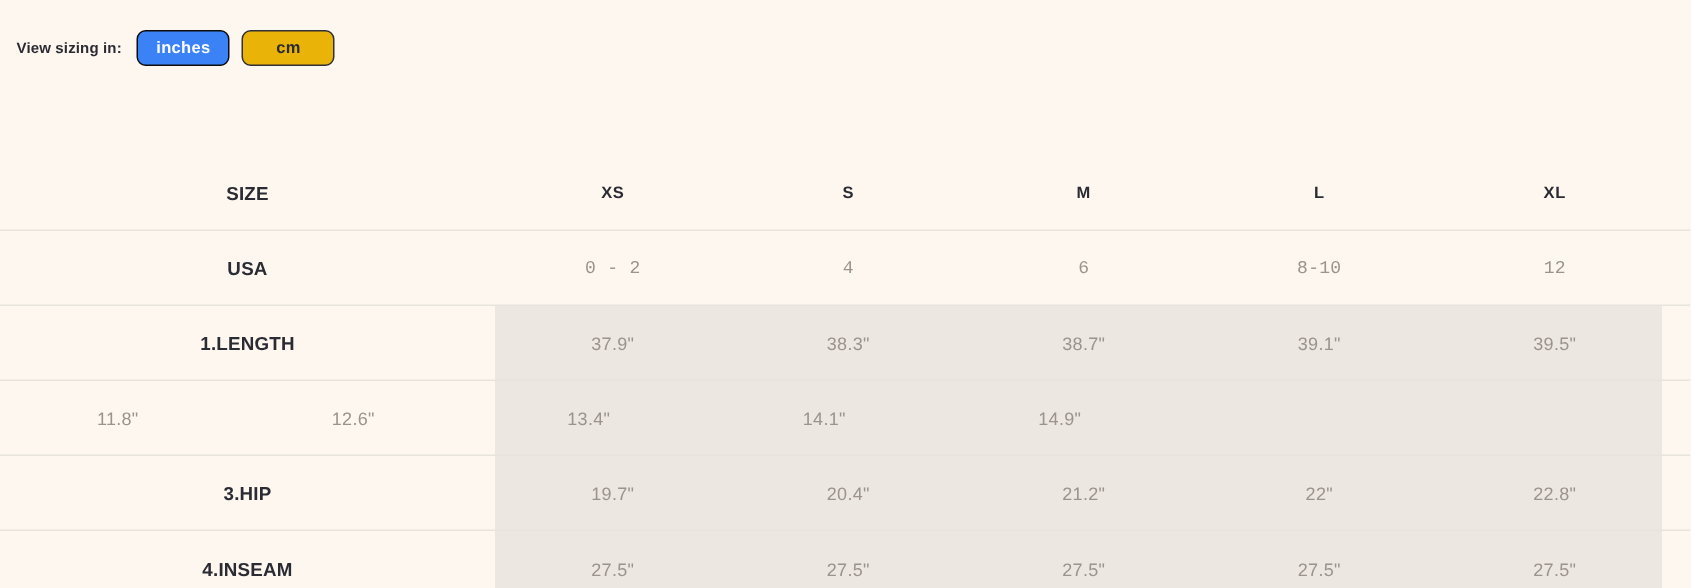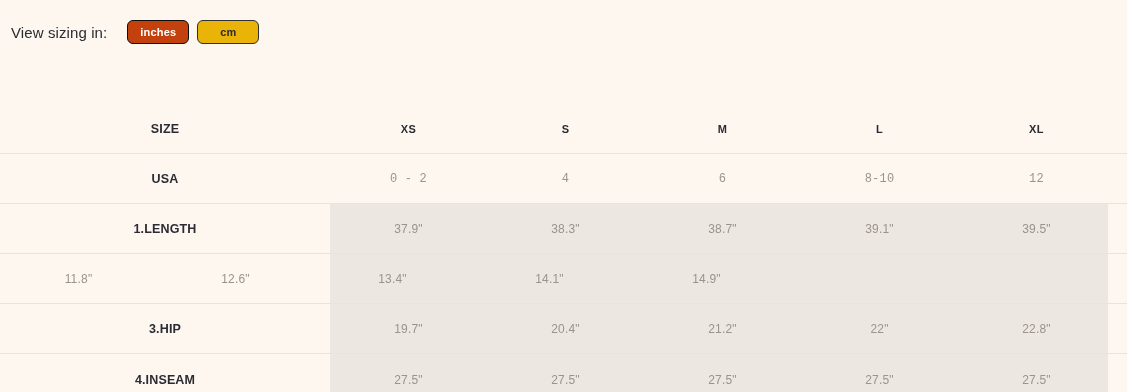--- a/index.html
+++ b/index.html
@@ -21,44 +21,44 @@
     position: absolute;
     left: 0;
     top: 0;
     width: 1127px;
     height: 64px;
     display: flex;
     align-items: center;
     padding-left: 11px;
   }
   #unit-toggle-bar .toggle-label {
-    font-size: 15px;
-    font-weight: normal;
+    font-size: 10px;
+    font-weight: bold;
     color: #2b2b33;
     letter-spacing: 0.1px;
-    margin-right: 20px;
+    margin-right: 10px;
     margin-top: 1px;
   }
   .unit-pill {
     height: 24px;
     min-width: 62px;
     border-radius: 6px;
     display: inline-flex;
     align-items: center;
     justify-content: center;
     font-size: 11px;
     font-weight: bold;
     letter-spacing: 0.2px;
     cursor: pointer;
     margin-right: 8px;
     padding: 0 12px;
     border: 1px solid transparent;
   }
   .unit-pill.active {
-    background: #c2410c;
+    background: #3b82f6;
     color: #ffffff;
     border-color: #0d0d0d;
   }
   .unit-pill.inactive {
     background: #eab308;
     color: #2b2b33;
     border: 1px solid #2f2f35;
     font-weight: bold;
   }
 

